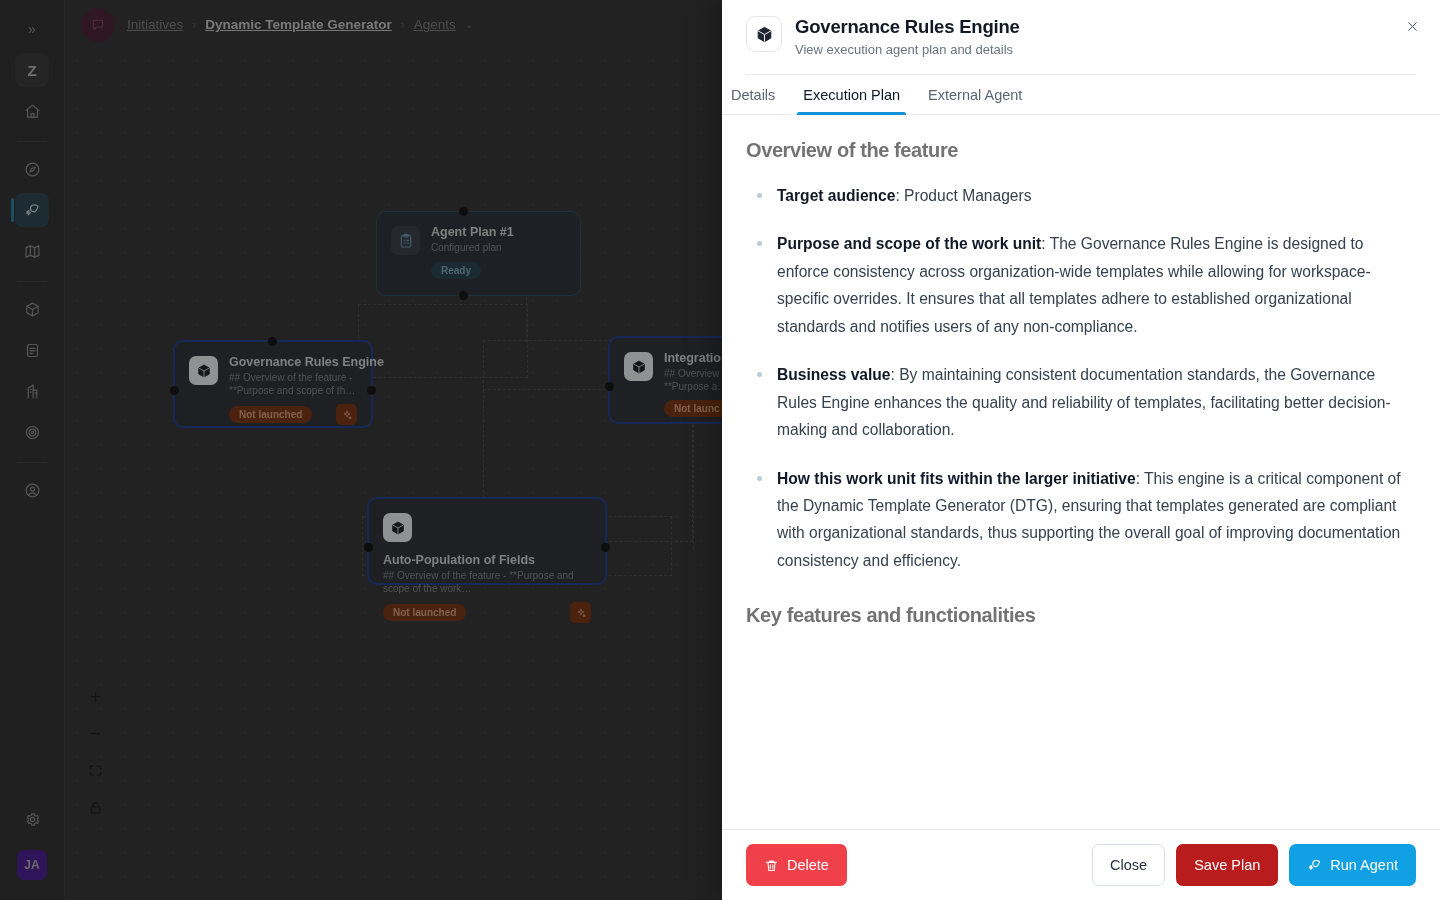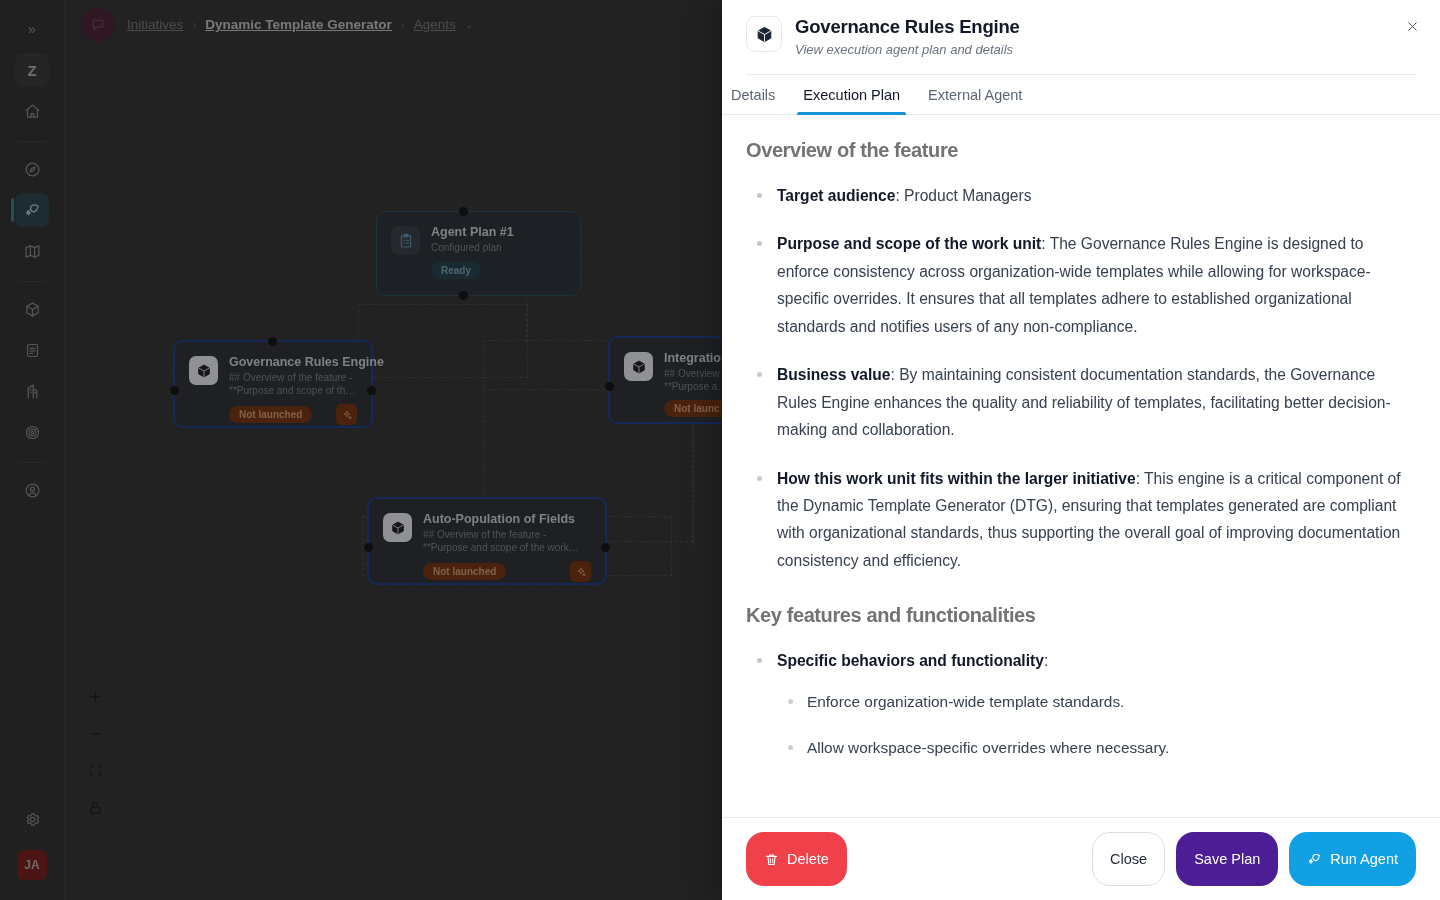--- a/index.html
+++ b/index.html
@@ -27,21 +27,21 @@
   }
   .rail-btn.logo { color: #b9b9b9; font-weight: 700; font-size: 15px; background: #3a3a3a; }
   .rail-btn.active { background: #2c4652; color: #cfd8dc; }
   .rail-btn.active::before {
     content: ""; position: absolute; left: -4px; top: 5px;
     width: 3px; height: 24px; background: #2f7fa8; border-radius: 2px;
   }
   .rail-div { width: 30px; height: 1px; background: #414141; margin: 6px 0 10px; }
   .rail-spacer { flex: 1; }
   .rail-avatar {
-    width: 30px; height: 30px; border-radius: 7px; background: #7f1d1d;
+    width: 30px; height: 30px; border-radius: 7px; background: #4c1d95;
     color: #b0b0b0; font-size: 12px; font-weight: 700;
     display: flex; align-items: center; justify-content: center;
     margin-bottom: 20px;
   }
   .rail svg { width: 17px; height: 17px; stroke: currentColor; fill: none;
     stroke-width: 1.7; stroke-linecap: round; stroke-linejoin: round; }
 
   
   .topbar {
     position: absolute; left: 65px; top: 0; right: 0; height: 49px;
@@ -105,21 +105,21 @@
     box-shadow: -8px 0 28px rgba(0,0,0,0.28);
   }
   .p-head { padding: 16px 24px 0 24px; position: relative; }
   .p-head-row { display: flex; gap: 13px; align-items: flex-start; }
   .p-ico {
     width: 36px; height: 36px; border-radius: 9px; background: #fff;
     border: 1px solid #e4e7eb; display: flex; align-items: center; justify-content: center; flex: none;
   }
   .p-ico svg { width: 19px; height: 19px; }
   .p-title { font-size: 18.5px; font-weight: 700; color: #121826; letter-spacing: -0.2px; }
-  .p-sub { font-size: 13px; color: #6b7280; margin-top: 4px; font-style: italic; }
+  .p-sub { font-size: 13px; color: #6b7280; margin-top: 4px; }
   .p-close {
     position: absolute; right: 16px; top: 14px; width: 24px; height: 24px;
     display: flex; align-items: center; justify-content: center; color: #4b5563;
   }
   .p-close svg { width: 15px; height: 15px; stroke: currentColor; fill: none; stroke-width: 1.6; stroke-linecap: round; }
   .p-headline { height: 1px; background: #e9ebef; margin: 17px 0 0 0; }
 
   .tabs { display: flex; gap: 26px; padding: 0 8px; border-bottom: 1px solid #e9ebef; }
   .tab {
     font-size: 14.5px; color: #5b6573; padding: 12px 1px 11px; position: relative;
@@ -152,27 +152,27 @@
     width: 5px; height: 5px; border-radius: 50%; background: #c9cfd7;
   }
   .b { font-weight: 700; color: #111827; }
 
   .p-foot {
     border-top: 1px solid #e9ebef; padding: 14px 24px;
     display: flex; align-items: center; justify-content: space-between;
   }
   .btns-right { display: flex; gap: 11px; }
   .btn {
-    height: 54px; padding: 0 17px; border-radius: 18px; font-size: 14.5px;
+    height: 42px; padding: 0 17px; border-radius: 7px; font-size: 14.5px;
     display: inline-flex; align-items: center; gap: 8px; border: 1px solid transparent;
   }
   .btn svg { width: 15px; height: 15px; stroke: currentColor; fill: none; stroke-width: 1.7; stroke-linecap: round; stroke-linejoin: round; }
   .btn-delete { background: #f0414a; color: #fff; }
   .btn-close { background: #fff; color: #1f2937; border-color: #d9dee4; }
-  .btn-save { background: #4c1d95; color: #fff; }
+  .btn-save { background: #b91c1c; color: #fff; }
   .btn-run { background: #12a0e5; color: #fff; }
 </style>
 </head>
 <body>
 
 <div id="app">
 
   <div class="app-bg"></div>
 
   <div class="rail">
@@ -346,21 +346,21 @@
       </div>
       <div class="node-body">
         <div class="node-title">Integration</div>
         <div class="node-sub" style="display:-webkit-box;-webkit-line-clamp:2;-webkit-box-orient:vertical;overflow:hidden">## Overview of the feature - **Purpose a…</div>
         <div class="node-foot">
           <span class="badge notlaunched">Not launc</span>
         </div>
       </div>
     </div>
 
-    <div class="node feat" style="left:302px; top:448px; width:240px;">
+    <div class="node feat" style="left:302px; top:448px; width:240px;flex-direction:column;">
       <div class="handle" style="left:-5px; top:44px;"></div>
       <div class="handle" style="right:-5px; top:44px;"></div>
       <div class="node-ico" style="background:#f2f3f5">
         <svg viewBox="0 0 24 24" fill="#1d1f24" stroke="#1d1f24" stroke-width="1.2" stroke-linejoin="round">
             <path d="M12 3 20 7.5v9L12 21 4 16.5v-9z"></path>
             <path d="M4 7.5 12 12l8-4.5" stroke="#fff" fill="none"></path>
             <path d="M12 12v9" stroke="#fff" fill="none"></path>
           </svg>
       </div>
       <div class="node-body">
@@ -452,29 +452,20 @@
         </li>
         <li>
           <span class="b">Business value</span><span>: By maintaining consistent documentation standards, the Governance Rules Engine enhances the quality and reliability of templates, facilitating better decision-making and collaboration.</span>
         </li>
         <li>
           <span class="b">How this work unit fits within the larger initiative</span><span>: This engine is a critical component of the Dynamic Template Generator (DTG), ensuring that templates generated are compliant with organizational standards, thus supporting the overall goal of improving documentation consistency and efficiency.</span>
         </li>
       </ul>
 
       <div class="h2 second">Key features and functionalities</div>
-      <ul class="lvl1">
-        <li>
-          <span class="b">Specific behaviors and functionality</span><span>:</span>
-          <ul class="lvl2">
-            <li>Enforce organization-wide template standards.</li>
-            <li>Allow workspace-specific overrides where necessary.</li>
-          </ul>
-        </li>
-      </ul>
     </div>
 
     <div class="p-foot">
       <button class="btn btn-delete">
         <svg viewBox="0 0 24 24">
             <path d="M4 7h16"></path>
             <path d="M9 7V5h6v2"></path>
             <path d="M6.5 7l1 13h9l1-13"></path>
             <path d="M10 11v6"></path>
             <path d="M14 11v6"></path>

